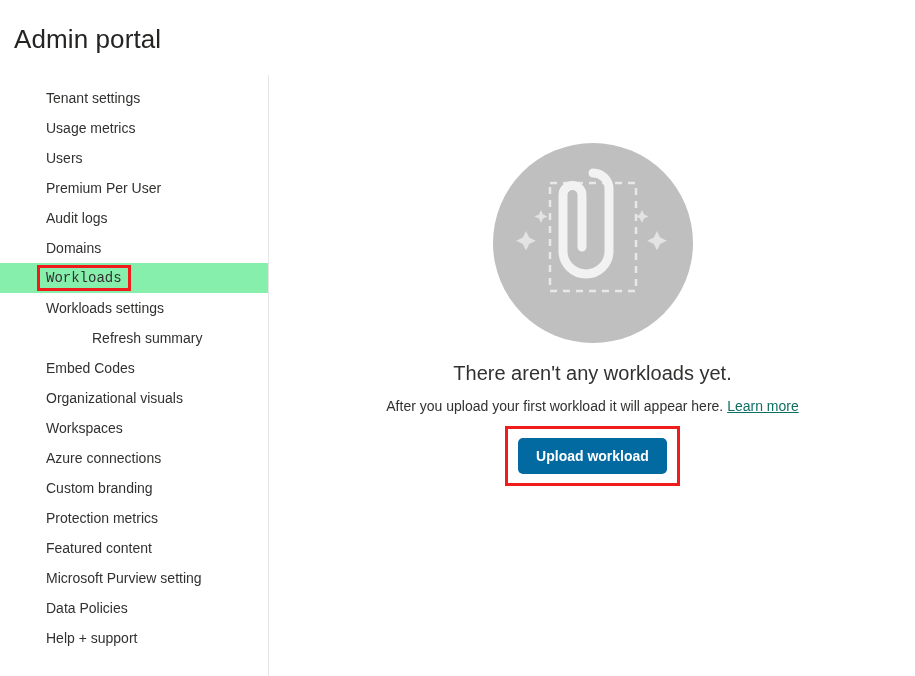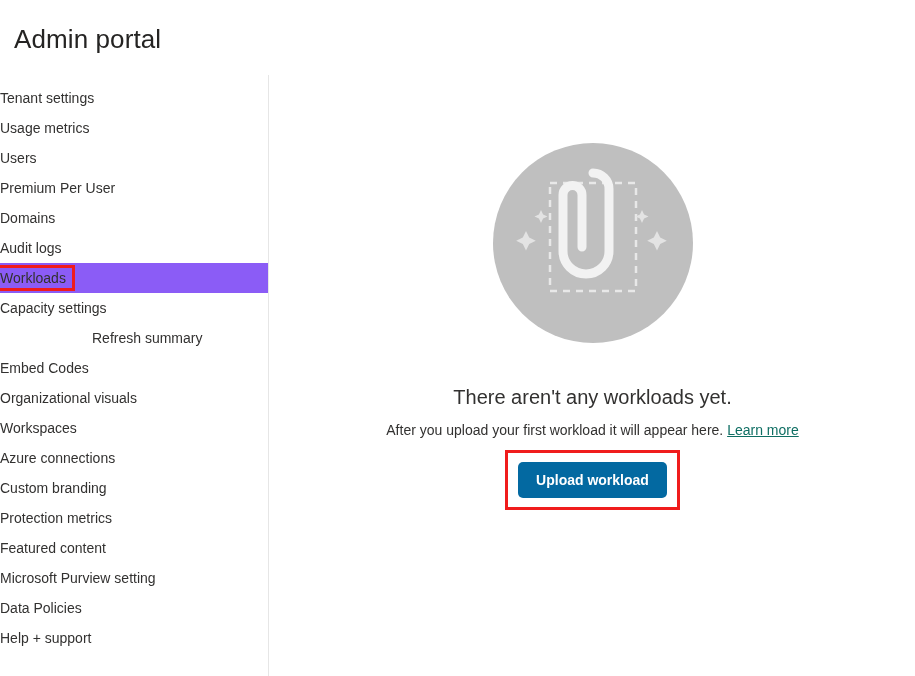--- a/index.html
+++ b/index.html
@@ -53,31 +53,33 @@
   .nav-list {
     position: absolute;
     left: 0;
     top: 8px;
     width: 268px;
   }
   .nav-item {
     position: relative;
     height: 30px;
     line-height: 30px;
+    padding-left: 46px;
     font-size: 14px;
     color: #323130;
     white-space: nowrap;
     cursor: pointer;
     box-sizing: border-box;
   }
   .nav-item.sub {
     padding-left: 92px;
   }
   .nav-item.selected {
-    background: #8b5cf6;
+    background: #86efac;
+    font-family: Liberation Mono, monospace;
   }
   .nav-item .nav-label {
     display: inline-block;
     vertical-align: top;
   }
   
   .nav-item.annotated .nav-label {
     position: relative;
   }
   .nav-item.annotated .nav-label::after {
@@ -111,21 +113,21 @@
   
   .illus {
     position: relative;
     width: 200px;
     height: 200px;
     margin: 68px auto 0 auto;
   }
   .illus svg { display: block; }
 
   .empty-title {
-    margin-top: 40px;
+    margin-top: 16px;
     font-size: 20px;
     font-weight: 400;
     color: #323130;
     line-height: 28px;
   }
   .empty-sub {
     margin-top: 9px;
     font-size: 14px;
     font-weight: 400;
     color: #323130;
@@ -176,24 +178,24 @@
 <div class="page-title">Admin portal</div>
 
 <div class="shell">
 
   <nav class="sidebar">
     <div class="nav-list" id="nav-list">
         <div class="nav-item"><span class="nav-label">Tenant settings</span></div>
         <div class="nav-item"><span class="nav-label">Usage metrics</span></div>
         <div class="nav-item"><span class="nav-label">Users</span></div>
         <div class="nav-item"><span class="nav-label">Premium Per User</span></div>
+        <div class="nav-item"><span class="nav-label">Audit logs</span></div>
         <div class="nav-item"><span class="nav-label">Domains</span></div>
-        <div class="nav-item"><span class="nav-label">Audit logs</span></div>
         <div class="nav-item selected annotated"><span class="nav-label">Workloads</span></div>
-        <div class="nav-item"><span class="nav-label">Capacity settings</span></div>
+        <div class="nav-item"><span class="nav-label">Workloads settings</span></div>
         <div class="nav-item sub"><span class="nav-label">Refresh summary</span></div>
         <div class="nav-item"><span class="nav-label">Embed Codes</span></div>
         <div class="nav-item"><span class="nav-label">Organizational visuals</span></div>
         <div class="nav-item"><span class="nav-label">Workspaces</span></div>
         <div class="nav-item"><span class="nav-label">Azure connections</span></div>
         <div class="nav-item"><span class="nav-label">Custom branding</span></div>
         <div class="nav-item"><span class="nav-label">Protection metrics</span></div>
         <div class="nav-item"><span class="nav-label">Featured content</span></div>
         <div class="nav-item"><span class="nav-label">Microsoft Purview setting</span></div>
         <div class="nav-item"><span class="nav-label">Data Policies</span></div>

